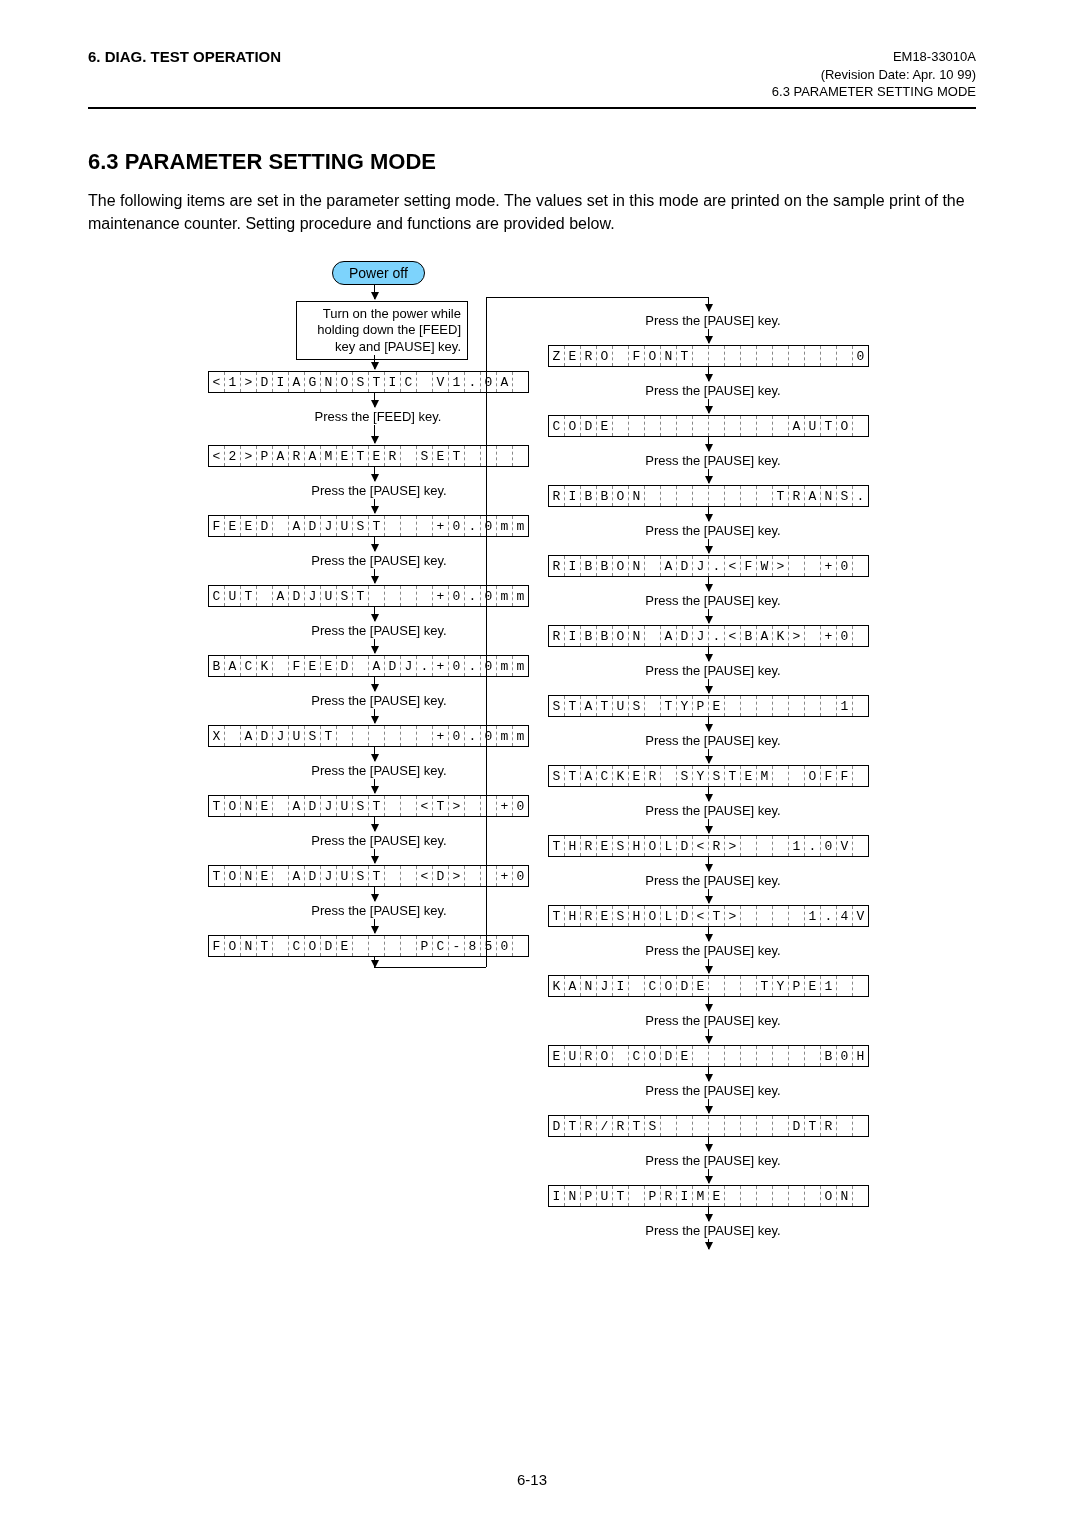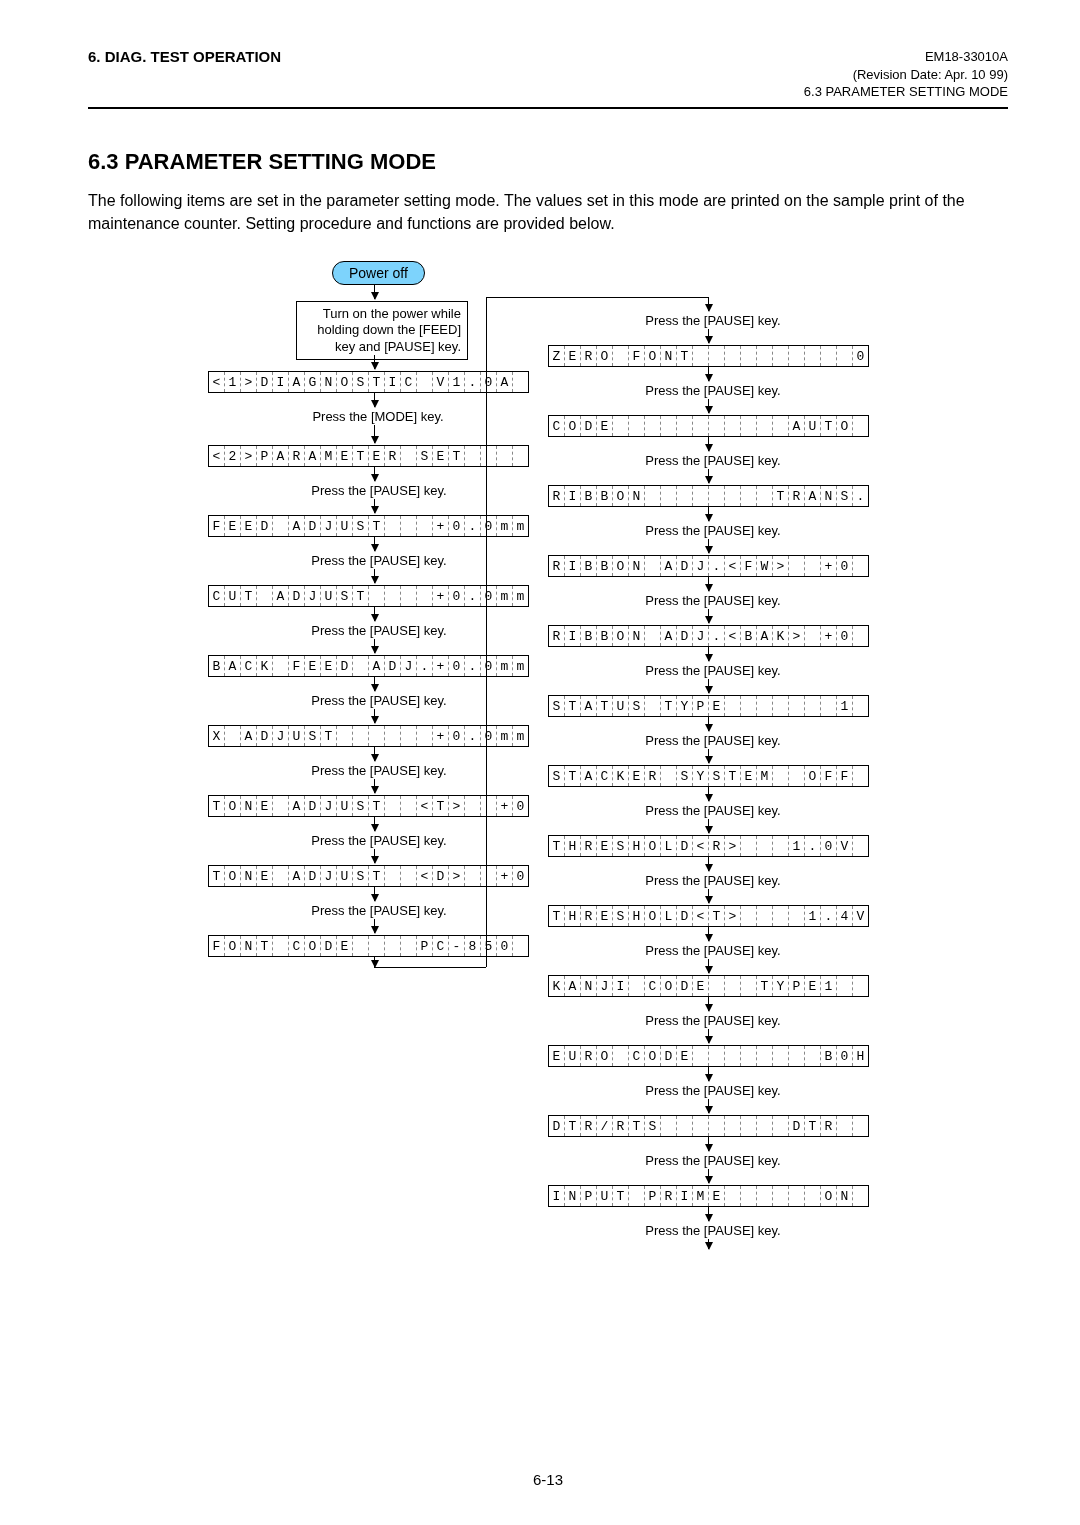--- a/index.html
+++ b/index.html
@@ -1,17 +1,17 @@
 <!DOCTYPE html>
 <html><head>
 <meta charset="utf-8">
 <style>
 *{box-sizing:border-box;margin:0;padding:0}
 body{font-family:Arial,Helvetica,sans-serif;background:#fff;color:#000;width:1080px;margin:0 auto;font-size:14px}
-.page{padding:48px 72px 24px 88px}
+.page{padding:48px 104px 24px 88px}
 .top-row{display:flex;justify-content:space-between;align-items:flex-start;margin-bottom:6px}
 .tl{font-size:15px;font-weight:bold}
 .tr{text-align:right;font-size:13px;line-height:1.35}
 hr.rule{border:0;border-top:2px solid #000;margin:4px 0 40px 0}
 .htitle{font-size:22px;font-weight:bold;margin-bottom:14px}
 .para{font-size:16px;line-height:1.45;margin-bottom:26px}
 
 .diagram{position:relative;width:720px;height:1180px;margin:0 0 0 100px}
 
 
@@ -73,21 +73,21 @@
         <span>C</span>
         <span>&nbsp;</span>
         <span>V</span>
         <span>1</span>
         <span>.</span>
         <span>0</span>
         <span>A</span>
         <span>&nbsp;</span>
       </div>
     <div class="v" style="left:186px;top:132px;height:14px"></div>
-    <div class="label" style="left:100px;top:148px;width:180px">Press the [MODE] key.</div>
+    <div class="label" style="left:100px;top:148px;width:180px">Press the [FEED] key.</div>
     <div class="v" style="left:186px;top:164px;height:18px"></div>
 
     <div class="lcd" style="left:20px;top:184px">
         <span>&lt;</span>
         <span>2</span>
         <span>&gt;</span>
         <span>P</span>
         <span>A</span>
         <span>R</span>
         <span>A</span>

